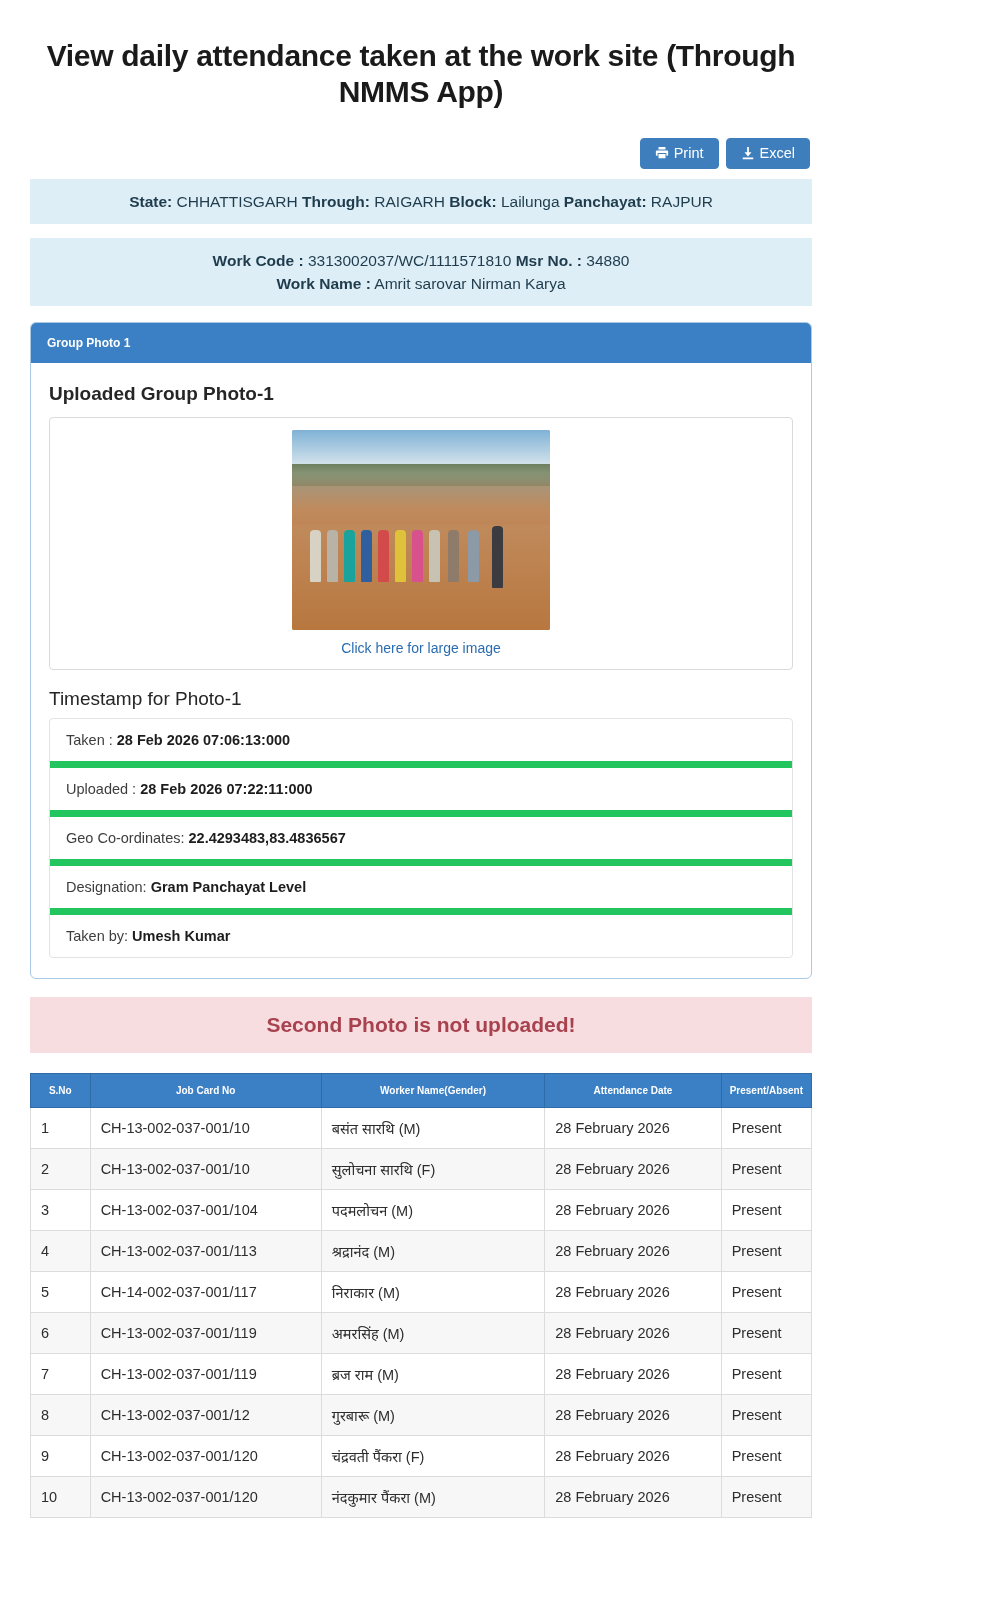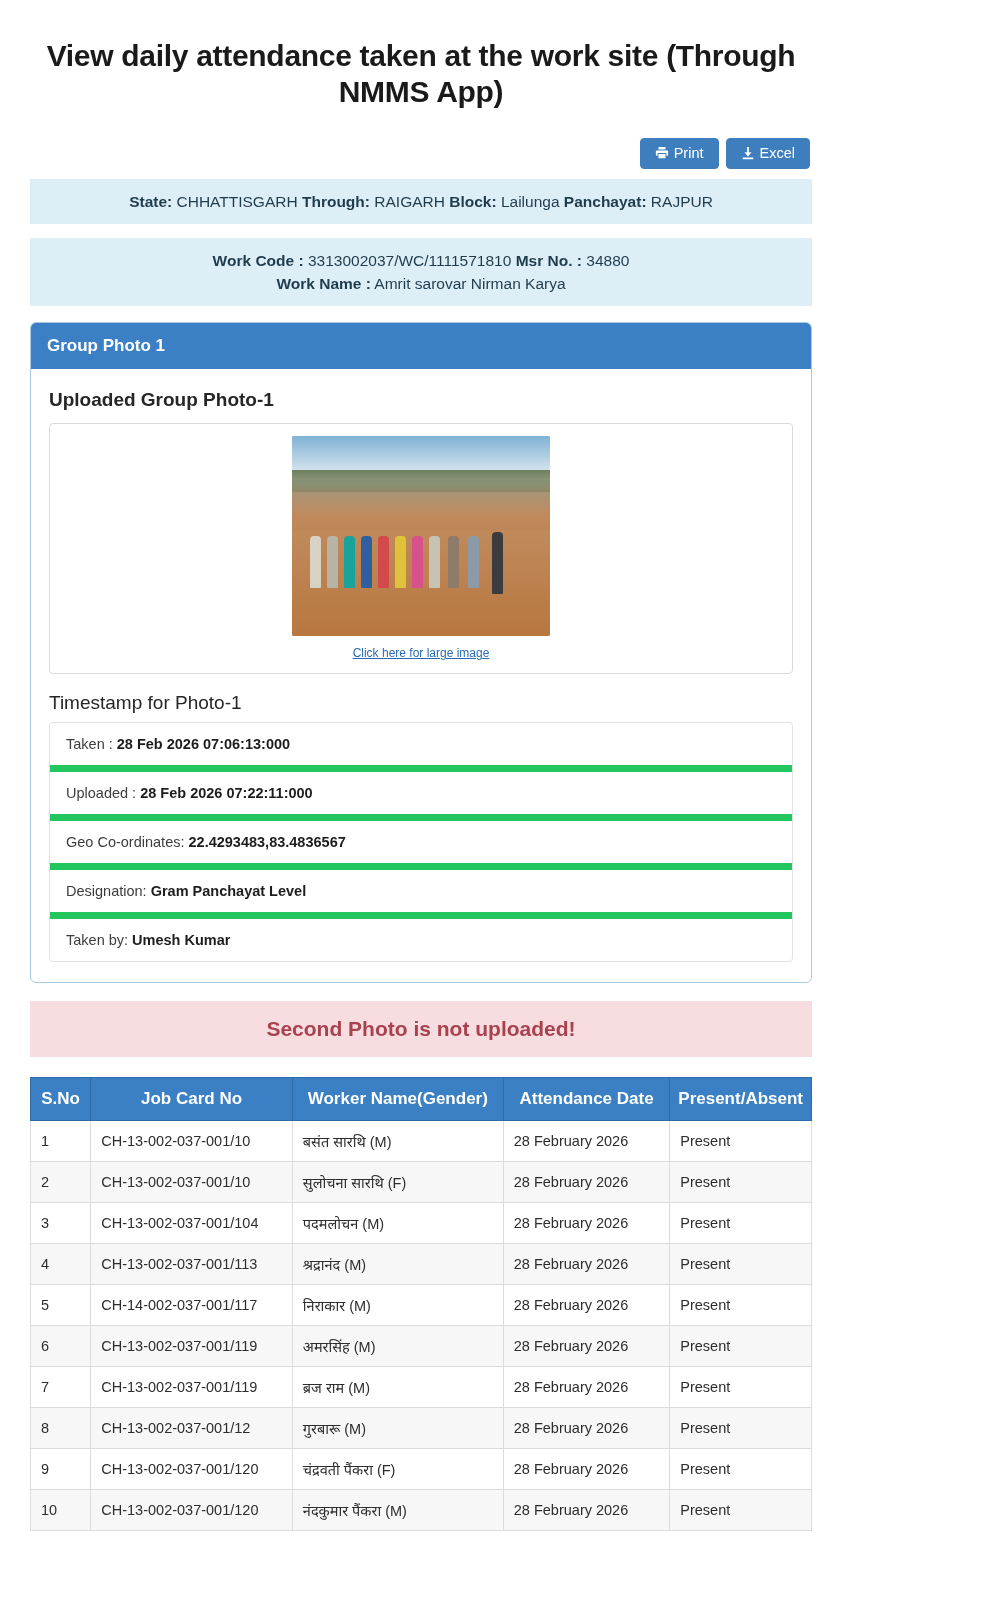--- a/index.html
+++ b/index.html
@@ -65,21 +65,21 @@
     border: 1px solid #a9c9e4;
     border-radius: 6px;
     overflow: hidden;
     margin-top: 16px;
     margin-bottom: 18px;
     background: #fff;
   }
   .card-header {
     background: #3b7fc4;
     color: #ffffff;
-    font-size: 17px;
+    font-size: 12px;
     font-weight: bold;
     padding: 13px 16px;
   }
   .card-body { padding: 14px 18px 20px 18px; }
   .section-title {
     font-size: 19px;
     color: #262626;
     margin: 6px 0 12px 0;
     font-weight: bold;
   }
@@ -115,23 +115,22 @@
   .photo-img .p {
     position: absolute;
     bottom: 48px;
     width: 11px;
     height: 52px;
     border-radius: 4px 4px 1px 1px;
   }
   .photo-caption {
     display: inline-block;
     margin-top: 10px;
-    font-size: 12px;
+    font-size: 14px;
     color: #2b6cb0;
-    text-decoration: underline;
     cursor: pointer;
   }
   .ts-title {
     font-size: 19px;
     color: #262626;
     margin: 18px 0 8px 0;
   }
   .ts-list { border: 1px solid #e3e3e3; border-radius: 4px; }
   .ts-row {
     padding: 13px 16px;
@@ -157,21 +156,21 @@
     border-collapse: collapse;
     font-size: 14.5px;
   }
   thead th {
     background: #3b7fc4;
     color: #fff;
     font-weight: bold;
     text-align: center;
     padding: 11px 8px;
     border: 1px solid #2f6ba6;
-    font-size: 17px;
+    font-size: 10px;
     margin-top: 9px;
   }
   tbody td {
     border: 1px solid #dcdcdc;
     padding: 10px 10px;
     color: #2d2d2d;
   }
   tbody tr:nth-child(even) { background: #f7f7f7; }
   td.c-sno { width: 62px; }
   td.c-job { width: 250px; }

